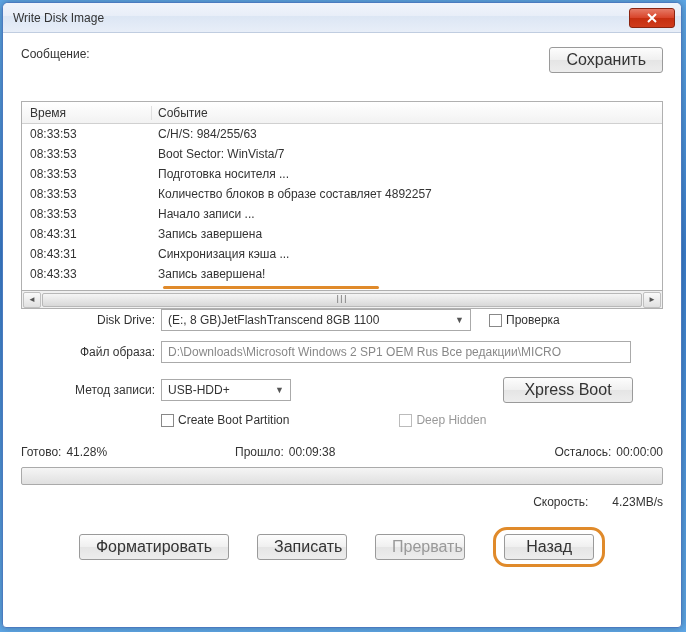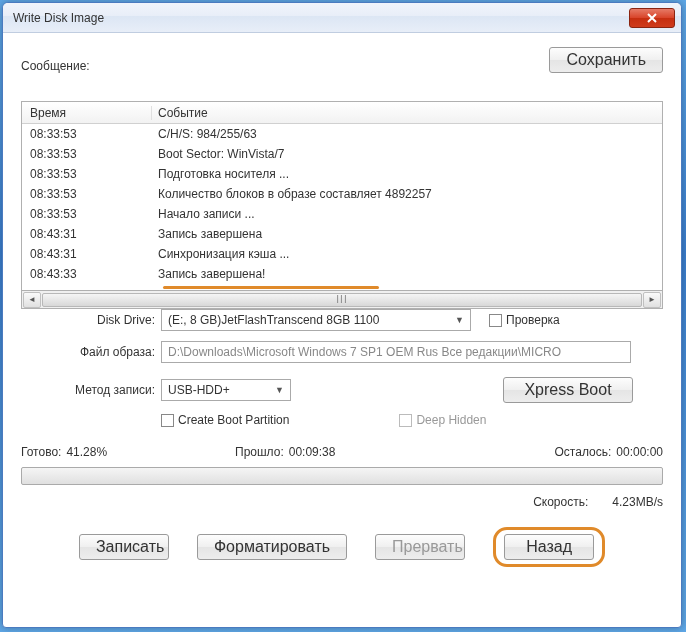--- a/index.html
+++ b/index.html
@@ -39,21 +39,21 @@
   display: flex; align-items: center; justify-content: center;
   cursor: pointer;
 }
 .close-btn svg { width: 12px; height: 12px; }
 .content {
   padding: 14px 18px;
 }
 .msg-row {
   display: flex;
   justify-content: space-between;
-  align-items: flex-end;
+  align-items: flex-start;
   margin-bottom: 4px;
 }
 .msg-label { color: #333; }
 .win-btn {
   background: linear-gradient(to bottom, #fdfdfd 0%, #f0f0f0 48%, #e5e5e5 52%, #ededed 100%);
   border: 1px solid #9a9a9a;
   border-radius: 3px;
   padding: 3px 16px;
   font-size: 16px;
   cursor: pointer;
@@ -259,21 +259,21 @@
         </div>
         <label class="checkbox" style="margin-left:18px">
           <span class="box"></span>
           <span>Проверка</span>
         </label>
       </div>
 
       <div class="form-row">
         <span class="form-label">Файл образа:</span>
         <div class="text-box" style="width:470px">
-          <span>D:\Downloads\Microsoft Windows 7 SP1 OEM Rus Все редакции\MICRO</span>
+          <span>D:\Downloads\Microsoft Windows 2 SP1 OEM Rus Все редакции\MICRO</span>
         </div>
       </div>
 
       <div class="form-row" style="margin-top:14px">
         <span class="form-label">Метод записи:</span>
         <div class="select-box" style="width:130px">
           <span>USB-HDD+</span>
           <span class="select-arrow">▼</span>
         </div>
         <div style="flex:1"></div>
@@ -310,22 +310,22 @@
       </div>
 
       <div class="progress"></div>
 
       <div class="speed-row">
         <span>Скорость:</span>
         <span>4.23MB/s</span>
       </div>
 
       <div class="btn-row">
+        <button class="win-btn">Форматировать</button>
         <button class="win-btn" style="width:90px">Записать</button>
-        <button class="win-btn">Форматировать</button>
         <button class="win-btn" style="width:90px" disabled="">Прервать</button>
         <span class="btn-highlight">
           <button class="win-btn" style="width:90px">Назад</button>
         </span>
       </div>
 
     </div>
   </div>
 </div>
 

